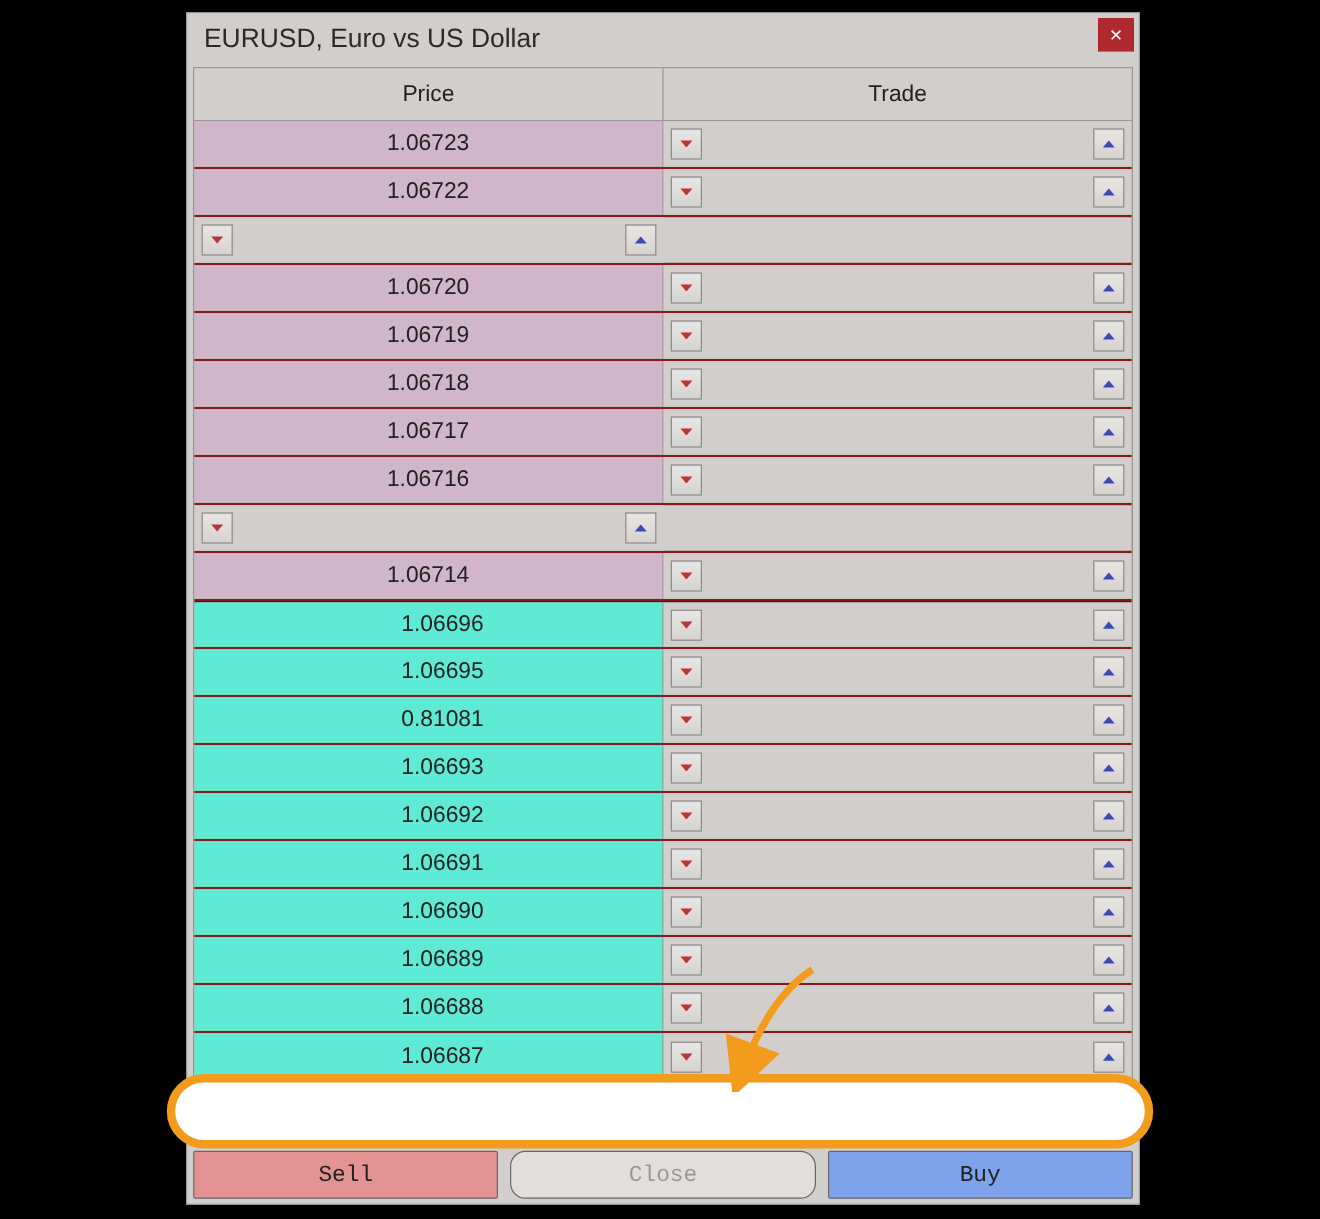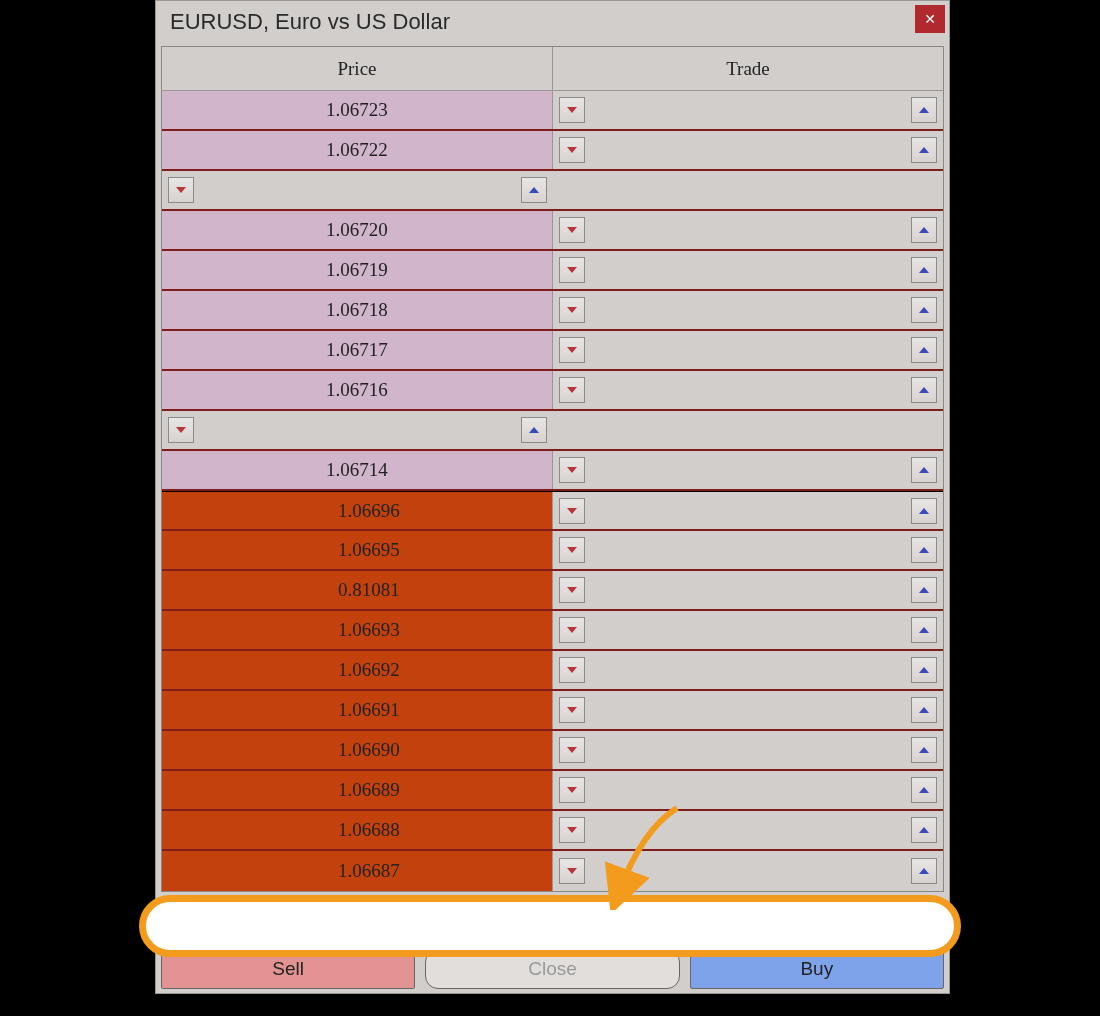--- a/index.html
+++ b/index.html
@@ -7,21 +7,21 @@
     margin: 0;
     width: 1100px;
     height: 1016px;
     background: #000;
     font-family: "Segoe UI", Tahoma, sans-serif;
     position: relative;
   }
   .window {
     position: absolute;
     left: 155px;
-    top: 0;
+    top: 10px;
     width: 795px;
     height: 994px;
     background: #d2cecc;
     border: 1px solid #9a9694;
   }
   .titlebar {
     height: 42px;
     display: flex;
     align-items: center;
     padding: 0 0 0 14px;
@@ -44,21 +44,20 @@
     color: #fff;
     font-size: 14px;
     cursor: pointer;
   }
   .grid {
     position: absolute;
     left: 5px;
     top: 45px;
     width: 783px;
     border: 1px solid #888;
-    font-family: Liberation Serif, serif;
   }
   .header-row {
     display: flex;
     height: 44px;
     background: #d2cecc;
     border-bottom: 1px solid #9a9694;
   }
   .header-cell {
     flex: 1;
     display: flex;
@@ -82,21 +81,21 @@
   .price-cell {
     width: 50%;
     display: flex;
     align-items: center;
     justify-content: center;
     font-size: 19px;
     color: #222;
     border-right: 1px solid #9a9694;
   }
   .price-cell.ask { background: #d0b5cb; }
-  .price-cell.bid { background: #c2410c; padding-left: 24px; }
+  .price-cell.bid { background: #5eead4; padding-left: 24px; }
   .trade-cell {
     width: 50%;
     display: flex;
     align-items: center;
     justify-content: space-between;
     padding: 0 6px;
     background: #d2cecc;
   }
   .arrow-btn {
     width: 26px;
@@ -173,20 +172,21 @@
     color: #222;
   }
   .action-row {
     position: absolute;
     left: 5px;
     bottom: 4px;
     width: 783px;
     height: 40px;
     display: flex;
     gap: 10px;
+    font-family: Liberation Mono, monospace;
   }
   .action-btn {
     flex: 1;
     border: 1px solid #666;
     border-radius: 2px;
     display: flex;
     align-items: center;
     justify-content: center;
     font-size: 19px;
     cursor: pointer;

